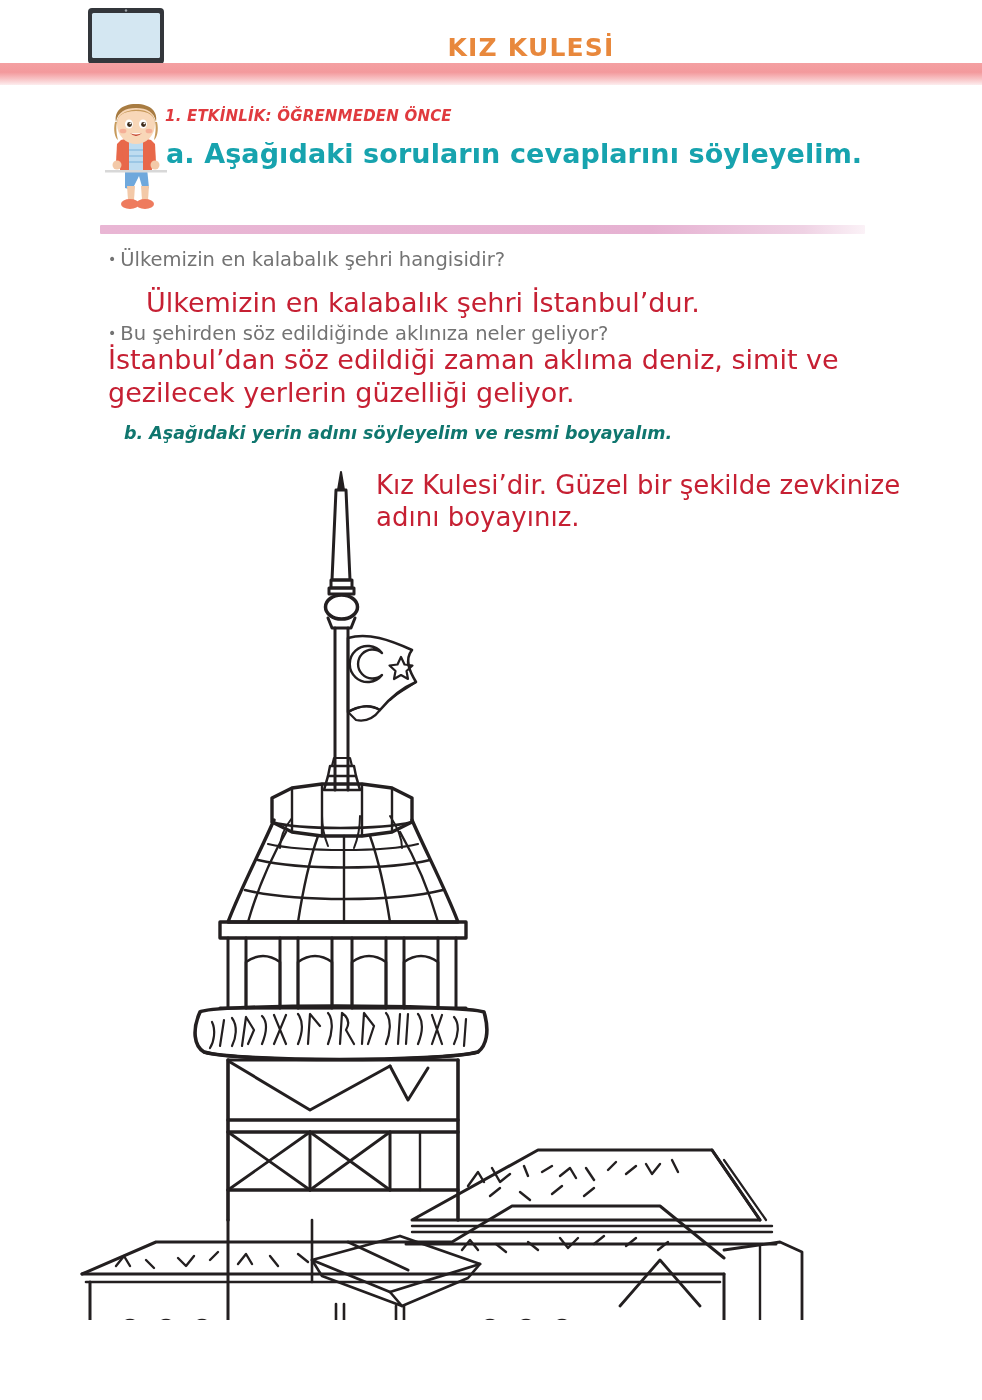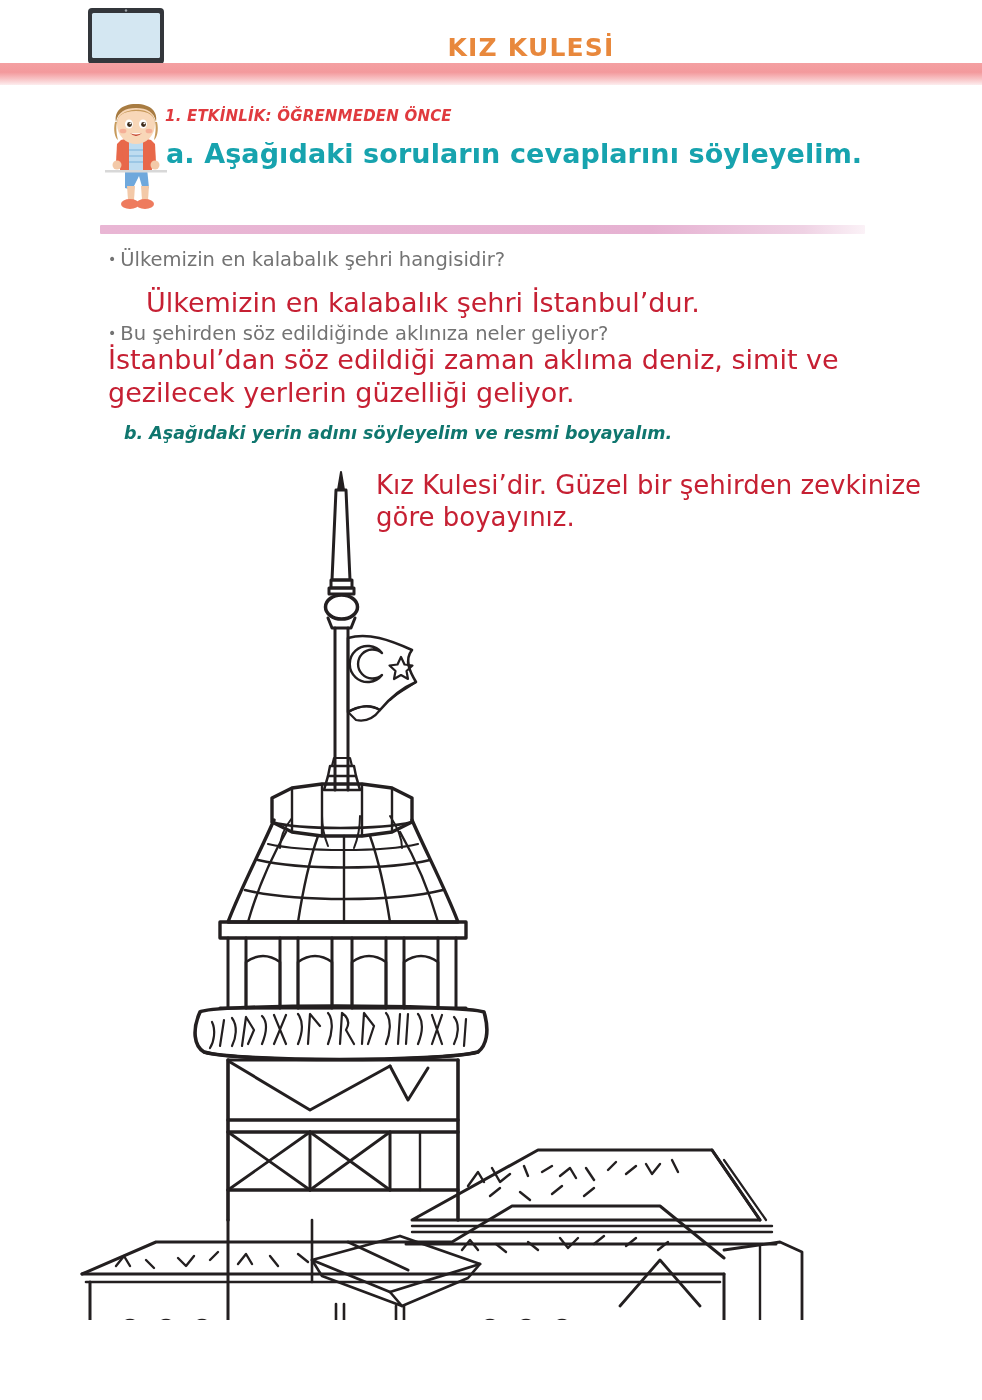--- a/index.html
+++ b/index.html
@@ -197,21 +197,21 @@
   <div class="q" id="q2">
     <span class="bullet">•</span><span>Bu şehirden söz edildiğinde aklınıza neler geliyor?</span>
   </div>
   <div class="ans" id="a2">İstanbul’dan söz edildiği zaman aklıma deniz, simit ve gezilecek yerlerin güzelliği geliyor.</div>
 
   <div class="sub-b">
     <span>b.</span>
     <span>Aşağıdaki yerin adını söyleyelim ve resmi boyayalım.</span>
   </div>
 
-  <div class="ans" id="a3">Kız Kulesi’dir.  Güzel bir şehirden zevkinize göre boyayınız.</div>
+  <div class="ans" id="a3">Kız Kulesi’dir.  Güzel bir şekilde zevkinize adını boyayınız.</div>
 
   <div class="drawing">
     <svg viewBox="0 0 860 860" xmlns="http://www.w3.org/2000/svg">
       <g fill="none" stroke="#231F20" stroke-linejoin="round" stroke-linecap="round">
 
         <g>
           <path d="M281 12 L278 30 L284 30 Z" fill="#231F20" stroke-width="2"></path>
           <path d="M276 30 L272 120 L290 120 L286 30 Z" stroke-width="3"></path>
           <path d="M271 120 L292 120 L292 128 L271 128 Z" stroke-width="3"></path>
           <path d="M269 128 L294 128 L294 134 L269 134 Z" stroke-width="3"></path>

